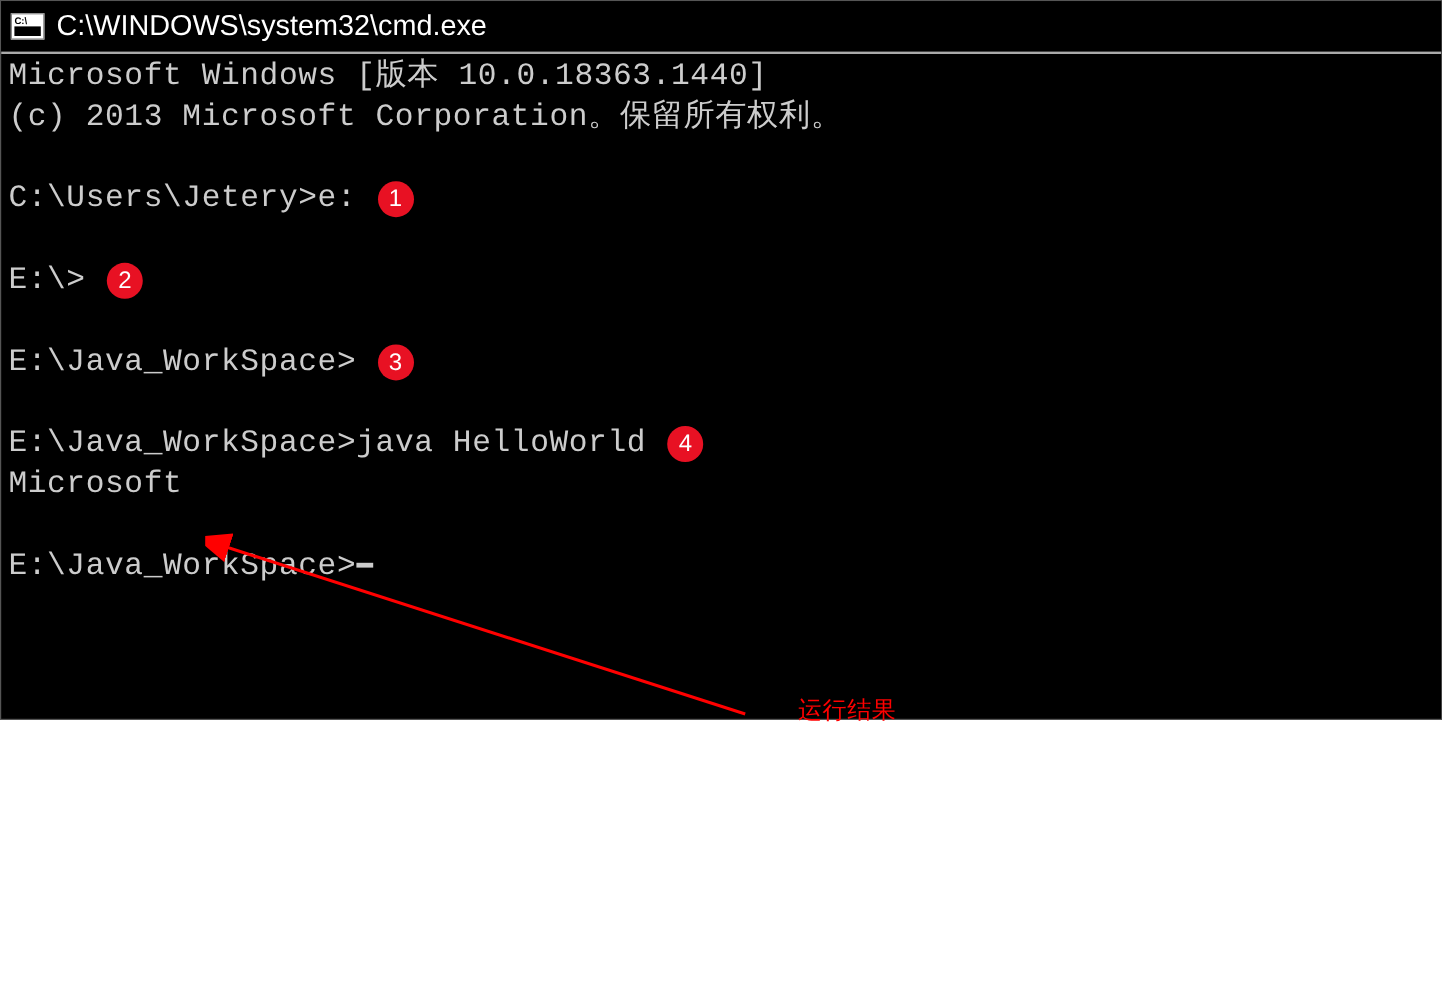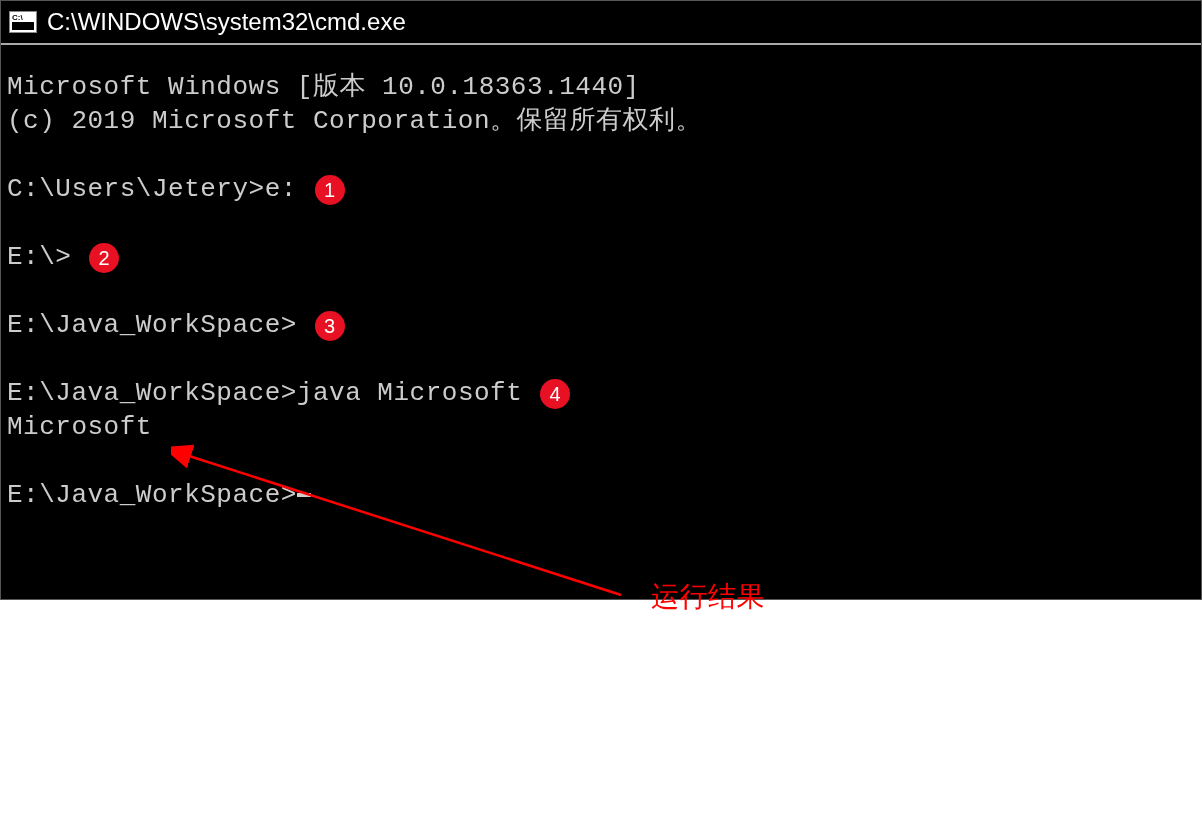--- a/index.html
+++ b/index.html
@@ -60,21 +60,21 @@
       right: 2px;
       height: 8px;
       background: #000;
     }
     .titlebar-text {
       color: #ffffff;
       font-size: 24px;
       font-family: Arial, sans-serif;
     }
     .terminal {
-      padding: 26px 6px;
+      padding: 2px 6px;
       color: #cccccc;
       font-size: 26px;
       line-height: 1.3;
       letter-spacing: 0.5px;
       position: relative;
       font-family: "SimSun", Consolas, "Courier New", monospace;
     }
     .line {
       white-space: pre;
       min-height: 34px;
@@ -117,38 +117,38 @@
     .arrow-svg {
       position: absolute;
       top: 395px;
       left: 170px;
       width: 460px;
       height: 170px;
     }
     .annotation-label {
       position: absolute;
       color: #ff0000;
-      font-size: 28px;
+      font-size: 20px;
       font-family: "Microsoft YaHei", Arial, sans-serif;
       top: 534px;
-      left: 650px;
+      left: 664px;
     }
   </style>
 </head>
 <body>
 
 <div class="window">
   <div class="titlebar">
     <div class="titlebar-icon"></div>
     <div class="titlebar-text">C:\WINDOWS\system32\cmd.exe</div>
   </div>
 
   <div class="terminal">
     <div class="line">Microsoft Windows [版本 10.0.18363.1440]</div>
-    <div class="line">(c) 2019 Microsoft Corporation。保留所有权利。</div>
+    <div class="line">(c) 2013 Microsoft Corporation。保留所有权利。</div>
     <div class="blank"></div>
 
     <div class="line">
       <span>C:\Users\Jetery&gt;</span><span>e:</span>
       <span class="badge">1</span>
     </div>
     <div class="blank"></div>
 
     <div class="line">
       <span>E:\&gt;</span>
@@ -156,21 +156,21 @@
     </div>
     <div class="blank"></div>
 
     <div class="line">
       <span>E:\Java_WorkSpace&gt;</span>
       <span class="badge">3</span>
     </div>
     <div class="blank"></div>
 
     <div class="line">
-      <span>E:\Java_WorkSpace&gt;</span><span>java Microsoft</span>
+      <span>E:\Java_WorkSpace&gt;</span><span>java HelloWorld</span>
       <span class="badge">4</span>
     </div>
 
     <div class="line">Microsoft</div>
     <div class="blank"></div>
 
     <div class="line">
       <span>E:\Java_WorkSpace&gt;</span><span class="cursor"></span>
     </div>
 

